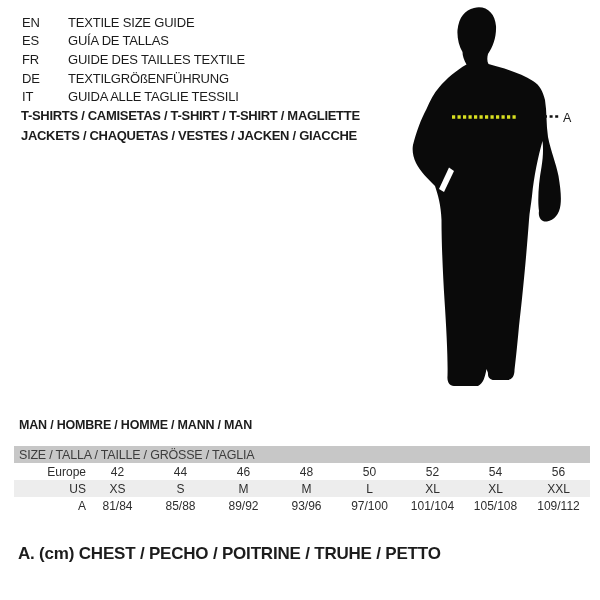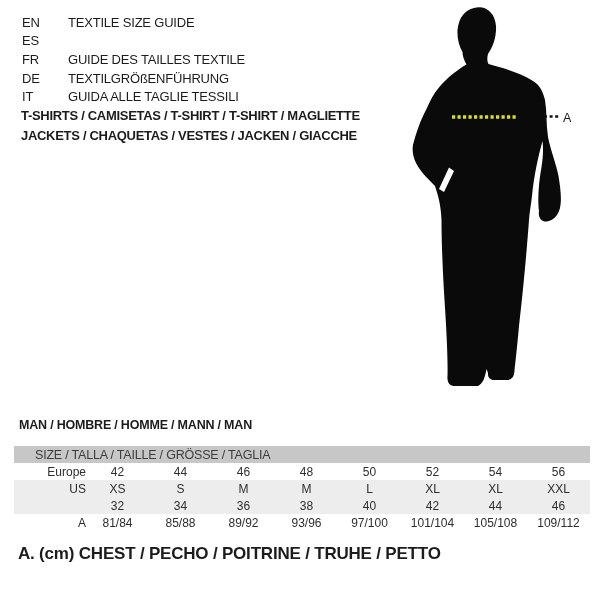--- a/index.html
+++ b/index.html
@@ -20,38 +20,39 @@
   .figure-wrap{left:390px;top:0;width:205px;height:400px;}
 
   
   .section-title{left:19px;top:418px;font-size:12.5px;font-weight:700;letter-spacing:-0.2px;}
 
   
   .size-table{left:14px;top:446px;width:576px;border-collapse:collapse;table-layout:fixed;}
   .size-table td{font-size:12px;height:17px;padding:0;text-align:center;color:#2e2e2e;
                  vertical-align:middle;white-space:nowrap;}
   .size-table td.rowlabel{text-align:right;padding-left:5px;color:#2e2e2e;}
-  tr.thead td{background:#c7c7c7;text-align:left;padding-left:21px;color:#3d3d3d;
+  tr.thead td{background:#c7c7c7;text-align:left;padding-left:5px;color:#3d3d3d;
               font-size:12.5px;letter-spacing:-0.2px;}
   tr.stripe td{background:#ededed;}
   col.lbl{width:72px;}
 
   
   .footnote{left:18px;top:544px;font-size:17px;font-weight:700;letter-spacing:-0.2px;}
 </style>
 </head>
 <body>
 
 <div class="abs lang-list">
   <div class="lang-row">
     <span class="lang-code">EN</span>
     <span>TEXTILE SIZE GUIDE</span>
   </div>
   <div class="lang-row">
     <span class="lang-code">ES</span>
+    <span>GUÍA DE TALLAS</span>
   </div>
   <div class="lang-row">
     <span class="lang-code">FR</span>
     <span>GUIDE DES TAILLES TEXTILE</span>
   </div>
   <div class="lang-row">
     <span class="lang-code">DE</span>
     <span>TEXTILGRÖßENFÜHRUNG</span>
   </div>
   <div class="lang-row">
@@ -143,31 +144,20 @@
     <td class="rowlabel">US</td>
     <td>XS</td>
     <td>S</td>
     <td>M</td>
     <td>M</td>
     <td>L</td>
     <td>XL</td>
     <td>XL</td>
     <td>XXL</td>
   </tr>
-  <tr class="stripe">
-    <td class="rowlabel"></td>
-    <td>32</td>
-    <td>34</td>
-    <td>36</td>
-    <td>38</td>
-    <td>40</td>
-    <td>42</td>
-    <td>44</td>
-    <td>46</td>
-  </tr>
   <tr>
     <td class="rowlabel">A</td>
     <td>81/84</td>
     <td>85/88</td>
     <td>89/92</td>
     <td>93/96</td>
     <td>97/100</td>
     <td>101/104</td>
     <td>105/108</td>
     <td>109/112</td>

